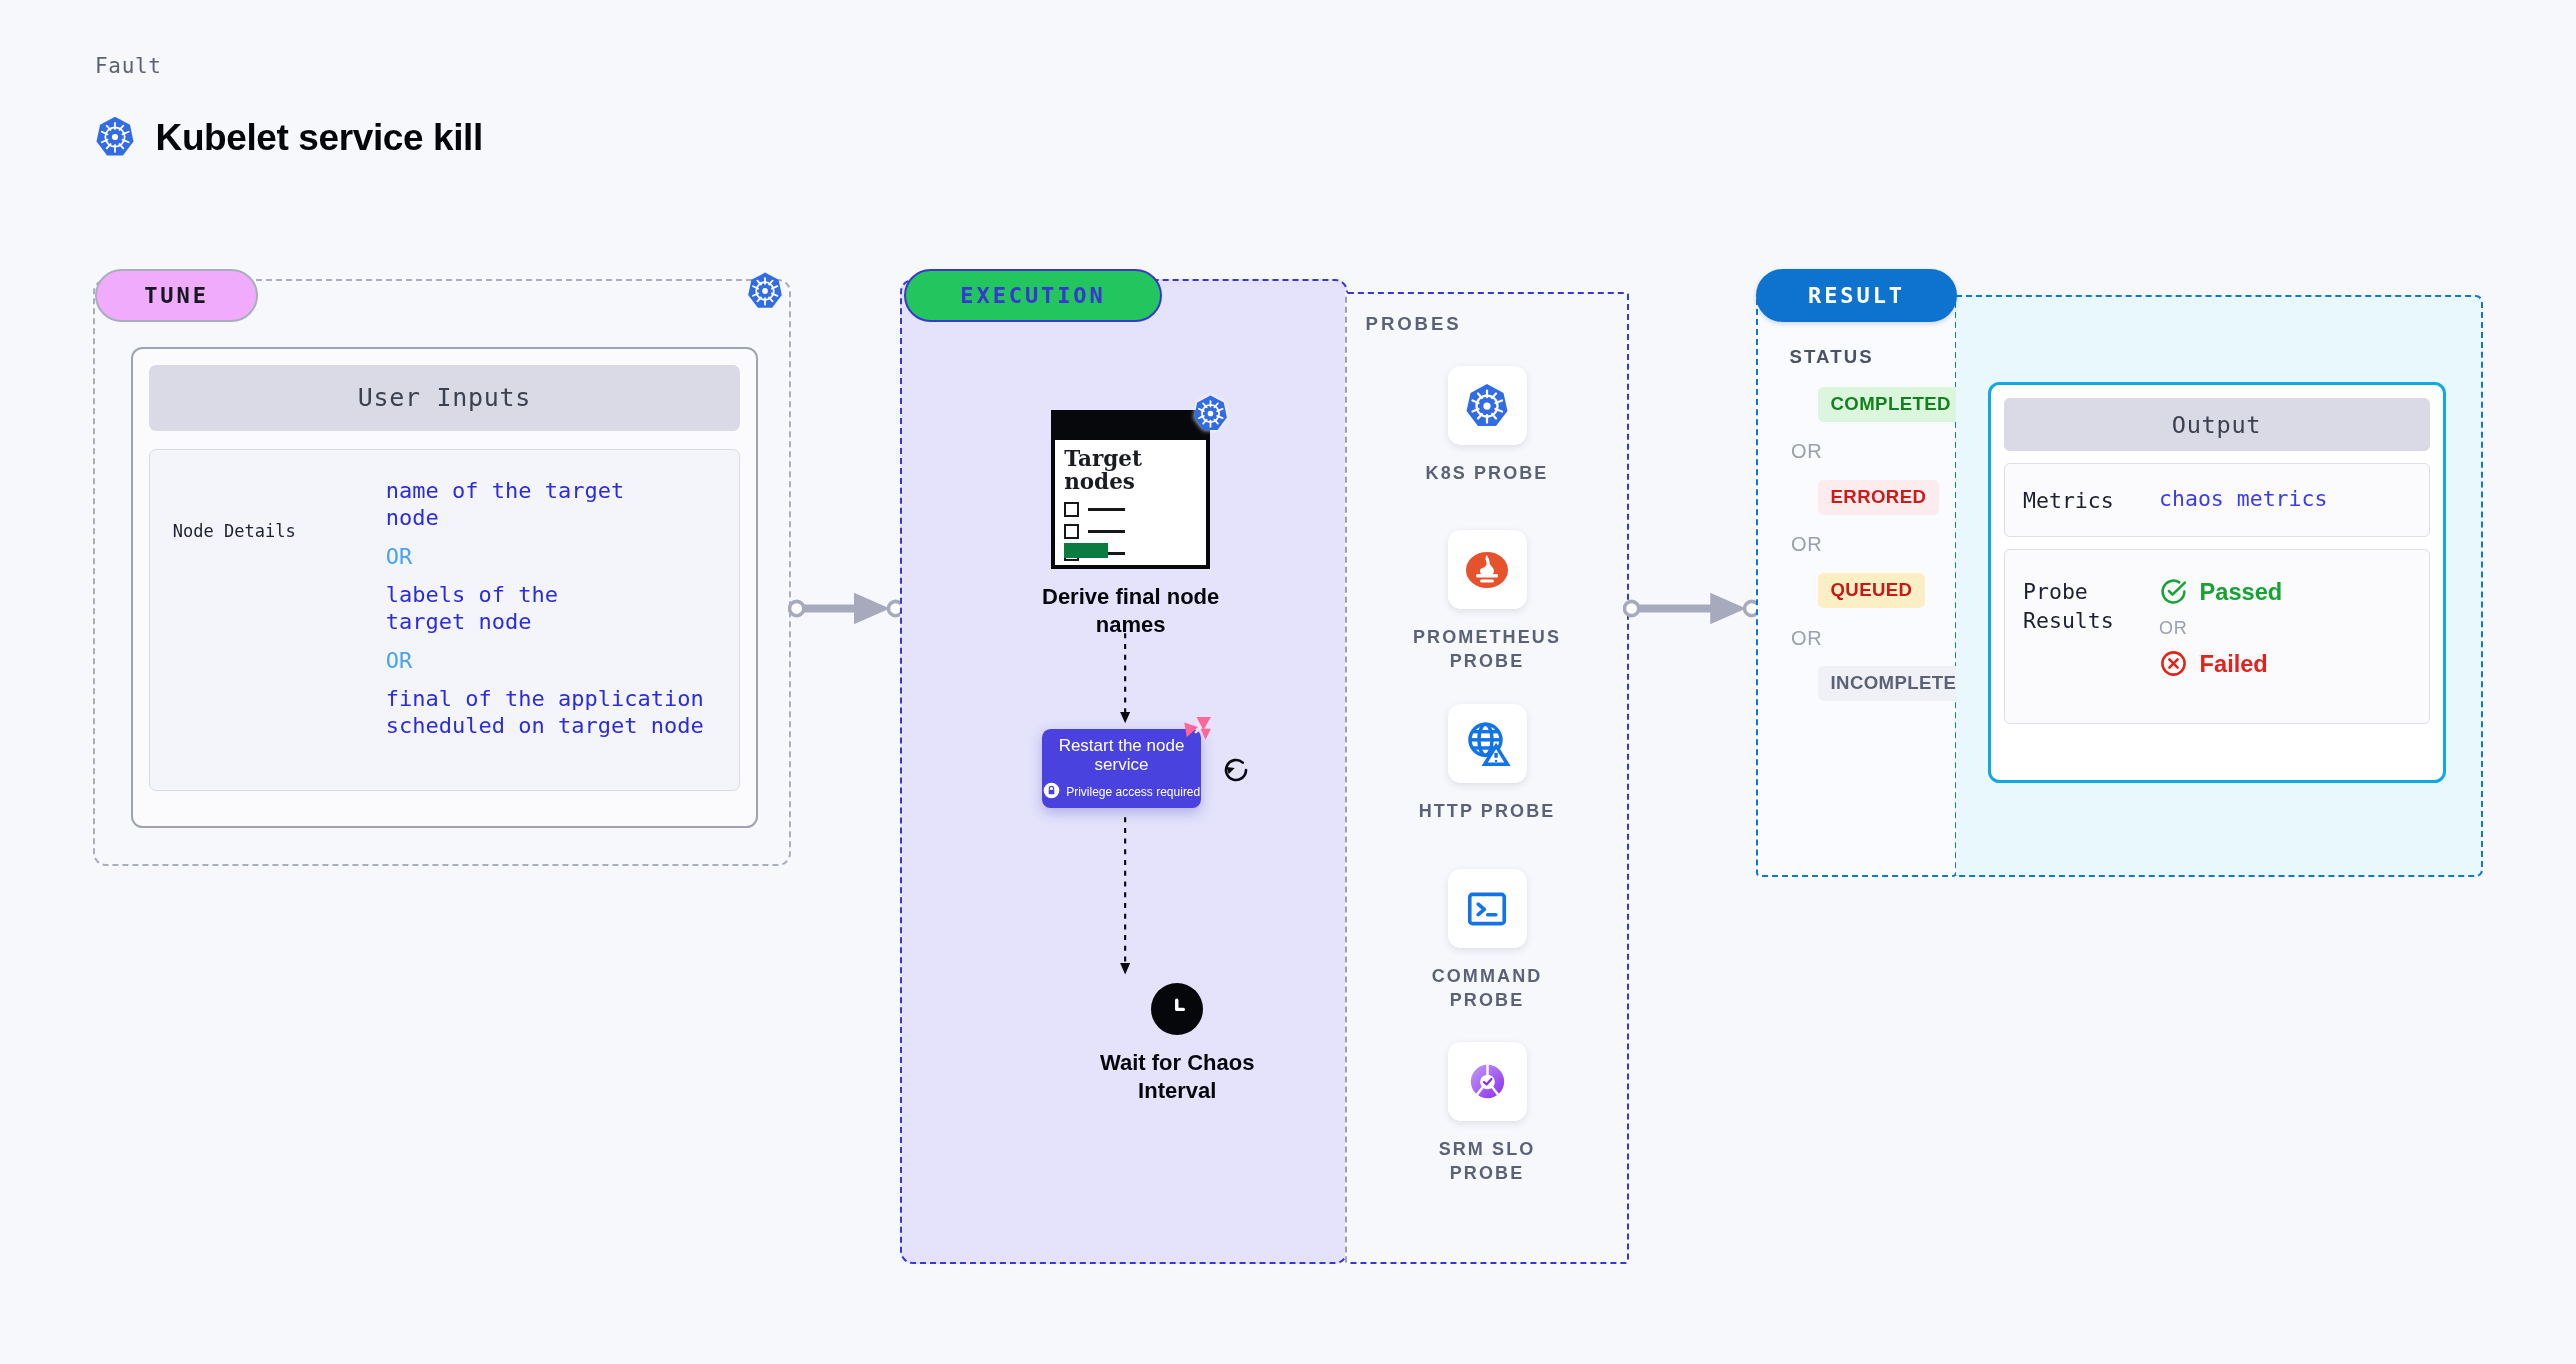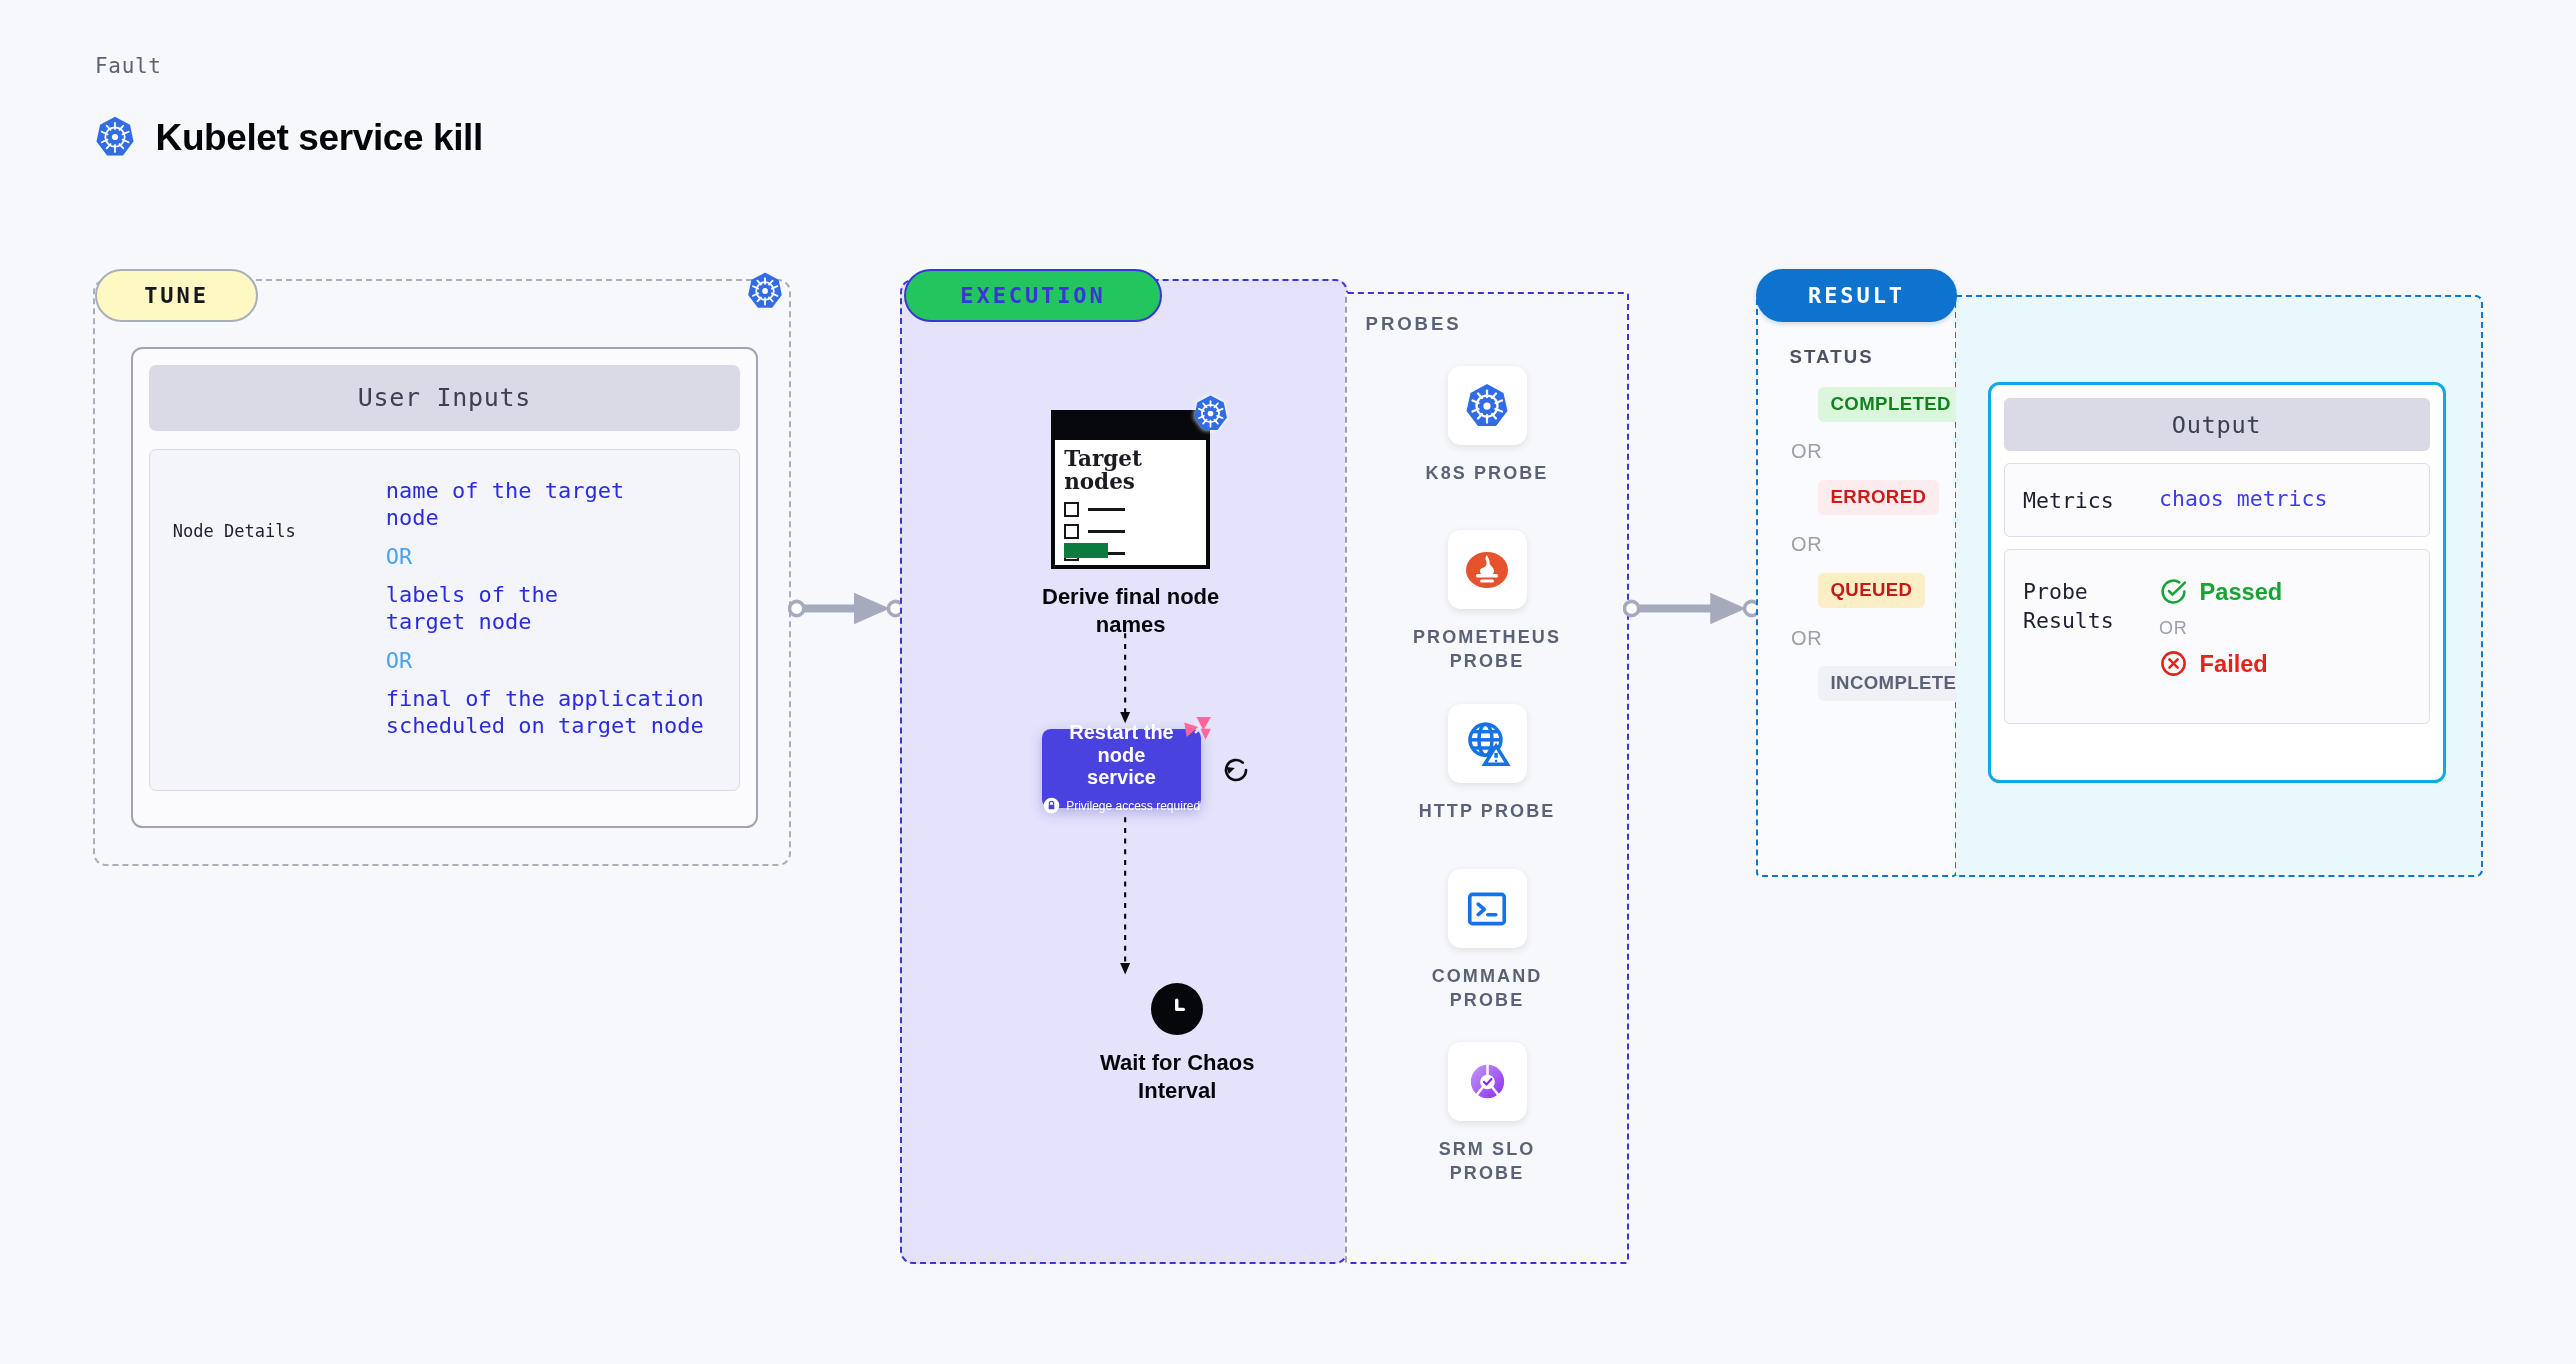--- a/index.html
+++ b/index.html
@@ -38,21 +38,21 @@
   }
 
   
   #tune-panel {
     left: 93px; top: 279px; width: 698px; height: 587px;
     border: 2.9px dashed #a9aebc; border-radius: 13px;
     background: transparent;
   }
   #tune-pill {
     left: 95px; top: 269px; width: 163px;
-    background: #fef9c3; border: 2.9px solid #a9aebc; color: #16181f;
+    background: #f0abfc; border: 2.9px solid #a9aebc; color: #16181f;
   }
   #tune-k8s { position: absolute; left: 745px; top: 271px; z-index: 7; }
 
   .inputs-card {
     position: absolute; left: 36px; top: 66px;
     width: 627px; height: 481px;
     background: #fbfbfd; border: 2.9px solid #9fa4b2; border-radius: 11.5px;
     padding: 15.8px;
   }
   .inputs-head {
@@ -142,21 +142,21 @@
   .tc-k8s { position: absolute; right: -20px; top: -15.8px; z-index: 3;
             filter: drop-shadow(0 0 2.9px rgba(255,255,255,.95)); }
 
   .restart-box {
     position: relative; width: 159px; height: 79px;
     background: #4a42de; border-radius: 8.6px;
     box-shadow: 0 4.3px 13px rgba(60,55,190,.30);
     display: flex; flex-direction: column; align-items: center; justify-content: center;
   }
   .restart-title {
-    font-size: 20px; font-weight: 700; color: #ffffff;
+    font-size: 17px; font-weight: 400; color: #ffffff;
     text-align: center; line-height: 1.12; padding: 0 5.7px;
   }
   .restart-sub { display: flex; align-items: center; gap: 6.4px; margin-top: 8.6px; }
   .restart-sub-text { font-size: 12px; color: #ffffff; font-weight: 400; }
   .litmus-badge { position: absolute; right: -11.5px; top: -14.3px; }
   .refresh-icon { position: absolute; right: -50px; top: 26px; }
 
   .clock-dot {
     width: 52px; height: 52px; border-radius: 50%; background: #06070b;
     display: flex; align-items: center; justify-content: center;

